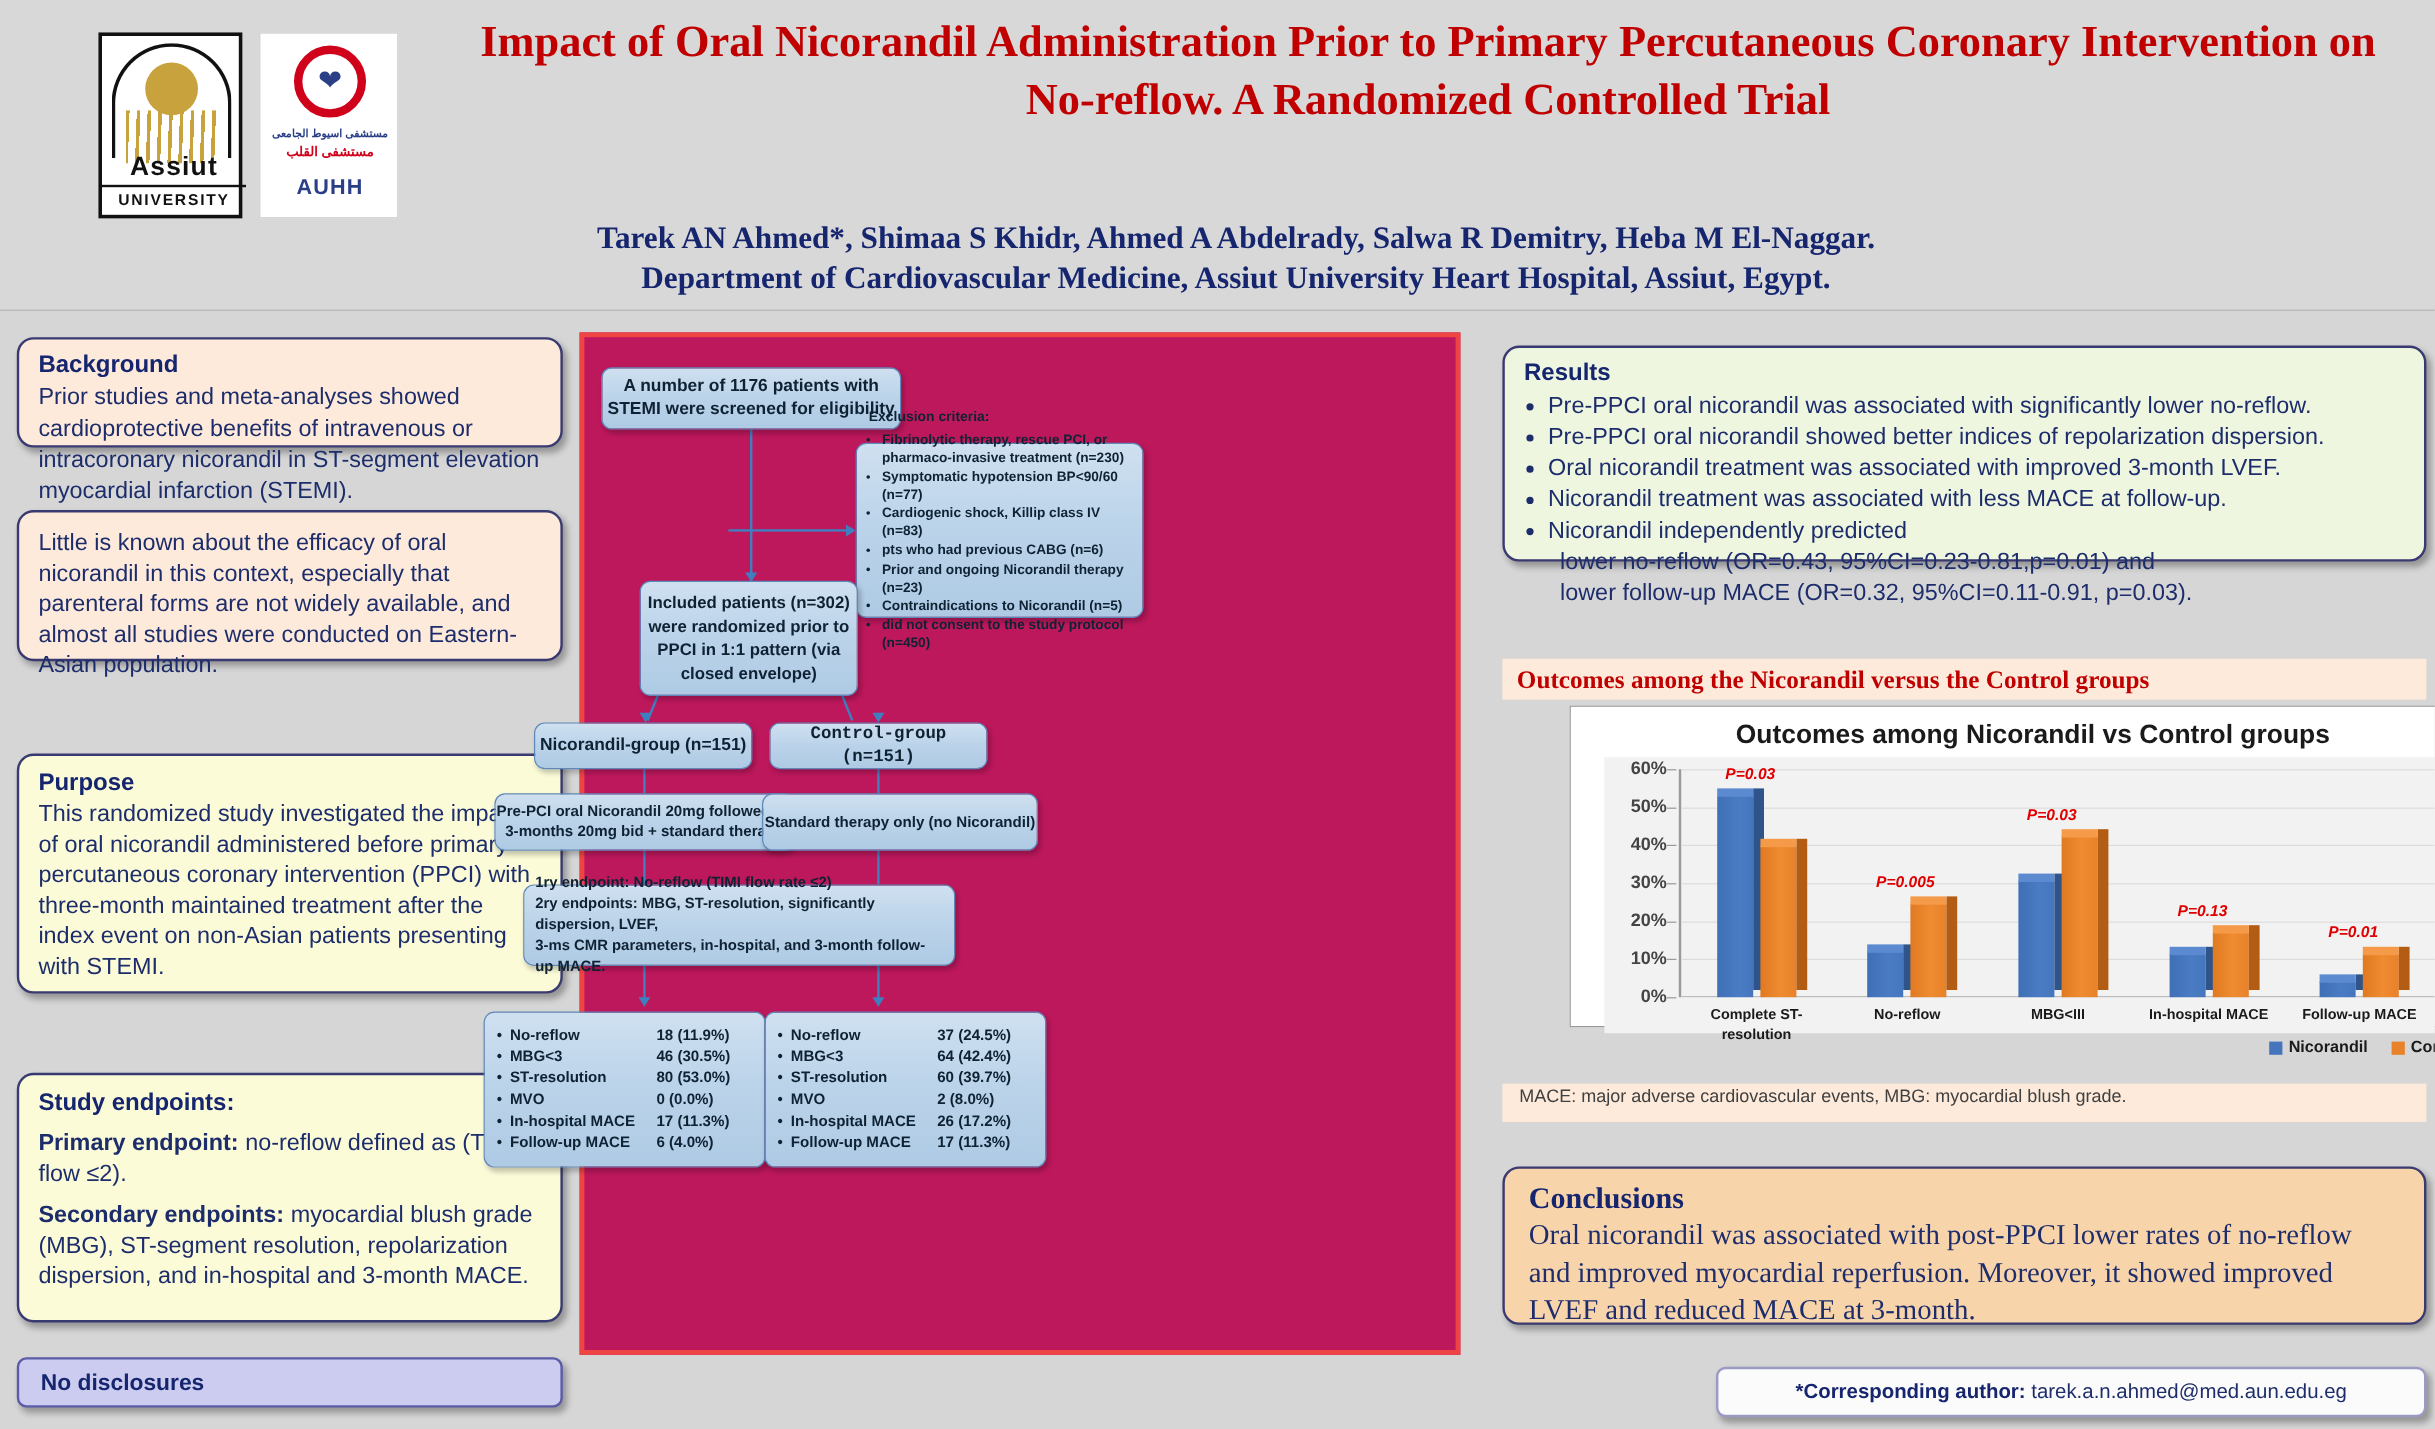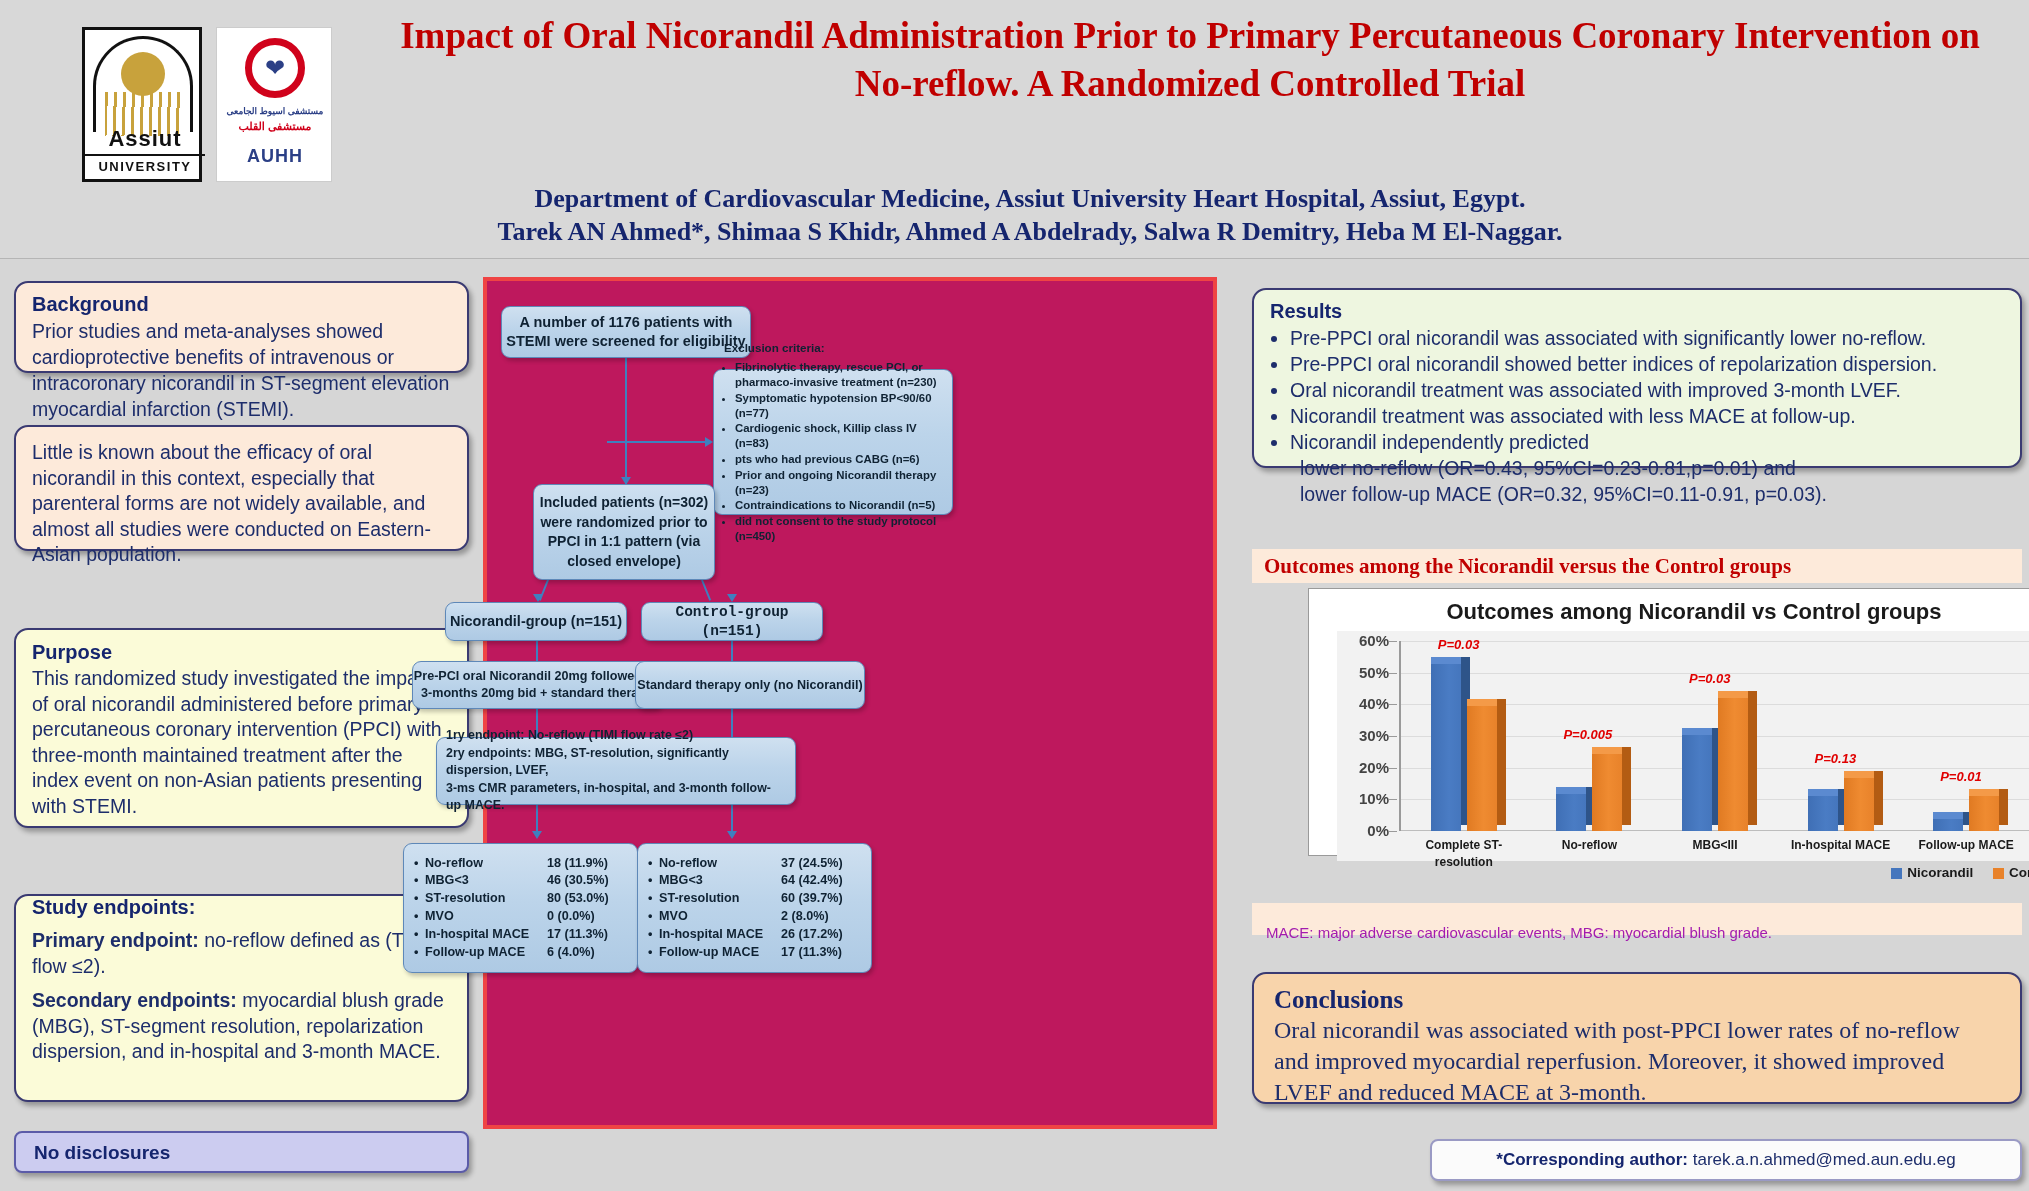--- a/index.html
+++ b/index.html
@@ -95,21 +95,21 @@
     font-size:20px;font-weight:bold;color:#15256e;margin:0 0 2px 0;
   }
   .bx-txt{
     font-size:19.5px;color:#1d2d6b;line-height:25.5px;
   }
   
   #box-background{left:14px;top:281px;width:455px;height:92px;padding:10px 16px 0 16px;}
   #box-background .bx-txt{line-height:26px;}
   #box-little{left:14px;top:425px;width:455px;height:126px;padding:13px 16px 0 16px;}
   #box-purpose{left:14px;top:628px;width:455px;height:200px;padding:11px 16px 0 16px;}
-  #box-endpoints{left:14px;top:894px;width:455px;height:208px;padding:0 16px 0 16px;}
+  #box-endpoints{left:14px;top:894px;width:455px;height:208px;padding:12px 16px 0 16px;}
   #box-endpoints .sub{margin-top:9px;}
   #box-disclosures{left:14px;top:1131px;width:455px;height:42px;padding:9px 16px 0 18px;border-radius:8px;}
   #box-disclosures .bx-head{font-size:19px;}
   
   .flow-panel{
     position:absolute;left:483px;top:277px;width:726px;height:844px;
     background:#be185d;border:4px solid #ef4444;
   }
   .fbox{
     position:absolute;box-sizing:border-box;
@@ -200,21 +200,21 @@
     position:absolute;top:196px;text-align:center;font-size:12px;
     font-weight:bold;color:#1a1a1a;line-height:17px;
   }
   .legend{
     position:absolute;left:0;top:276px;width:770px;text-align:right;
     padding-right:22px;box-sizing:border-box;font-size:13.5px;font-weight:bold;color:#1a1a1a;
   }
   .legend span.sw{display:inline-block;width:11px;height:11px;margin:0 5px 0 16px;vertical-align:middle;}
   .chart-note{
     position:absolute;left:1252px;top:903px;width:770px;height:32px;
-    background:#fdeada;font-size:15px;color:#a21caf;padding:21px 0 0 14px;box-sizing:border-box;
+    background:#fdeada;font-size:15px;color:#404040;padding:2px 0 0 14px;box-sizing:border-box;
   }
   #box-conclusions{left:1252px;top:972px;width:770px;height:132px;padding:12px 20px 0 20px;}
   #box-conclusions .ch{
     font-family:"Liberation Serif",serif;font-size:25px;font-weight:bold;color:#15256e;margin-bottom:1px;
   }
   #box-conclusions .ct{
     font-family:"Liberation Serif",serif;font-size:24px;color:#1d2d6b;line-height:31px;
   }
   #box-corresponding{left:1430px;top:1139px;width:592px;height:42px;padding:9px 0 0 0;border-radius:8px;text-align:center;}
   #box-corresponding .cor{font-size:17px;color:#1d2d6b;}
@@ -237,22 +237,22 @@
   <div class="logo-auhh">
     <div class="ring"></div>
     <div class="heart">❤</div>
     <div class="ar1">مستشفى اسيوط الجامعى</div>
     <div class="ar2">مستشفى القلب</div>
     <div class="auhh">AUHH</div>
   </div>
 
   <div class="title">Impact of Oral Nicorandil Administration Prior to Primary Percutaneous Coronary Intervention on No-reflow. A Randomized Controlled Trial</div>
   <div class="authors">
+    <div>Tarek AN Ahmed*, Shimaa S Khidr, Ahmed A Abdelrady, Salwa R Demitry, Heba M El-Naggar.</div>
     <div>Department of Cardiovascular Medicine, Assiut University Heart Hospital, Assiut, Egypt.</div>
-    <div>Tarek AN Ahmed*, Shimaa S Khidr, Ahmed A Abdelrady, Salwa R Demitry, Heba M El-Naggar.</div>
   </div>
 </div>
 
 <div class="rbox peach" id="box-background">
   <div class="bx-head">Background</div>
   <div class="bx-txt">Prior studies and meta-analyses showed cardioprotective benefits of intravenous or intracoronary nicorandil in ST-segment elevation myocardial infarction (STEMI).</div>
 </div>
 
 <div class="rbox peach" id="box-little">
   <div class="bx-txt">Little is known about the efficacy of oral nicorandil in this context, especially that parenteral forms are not widely available, and almost all studies were conducted on Eastern-Asian population.</div>

